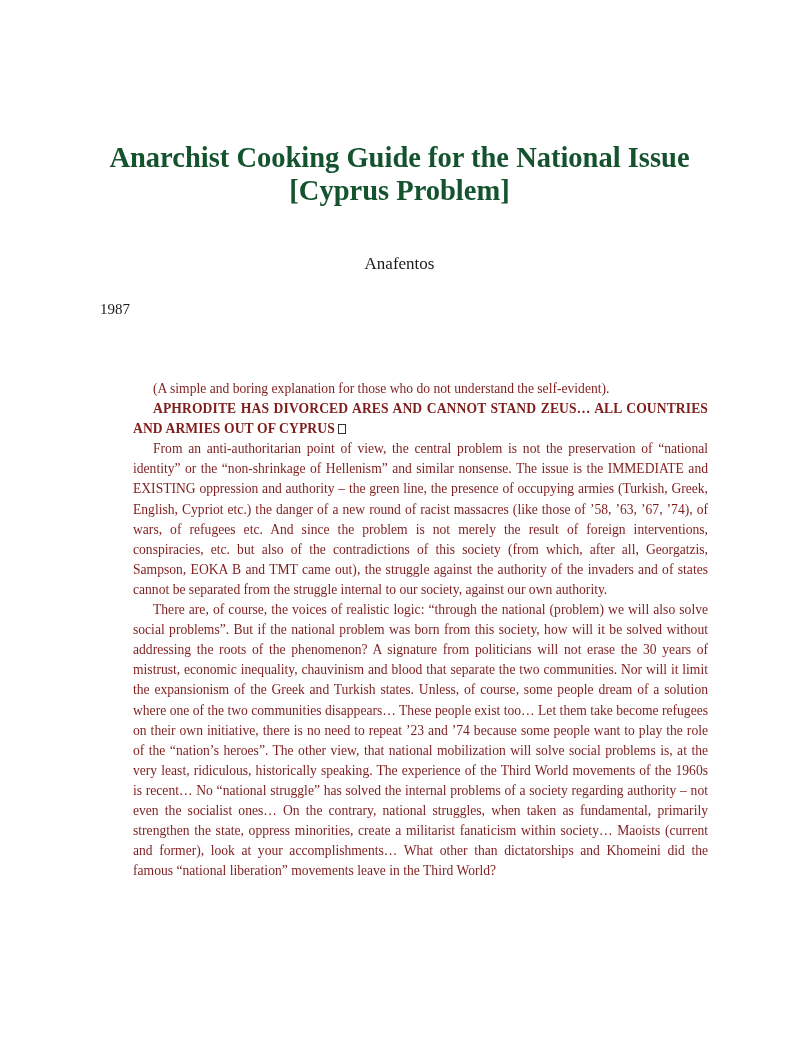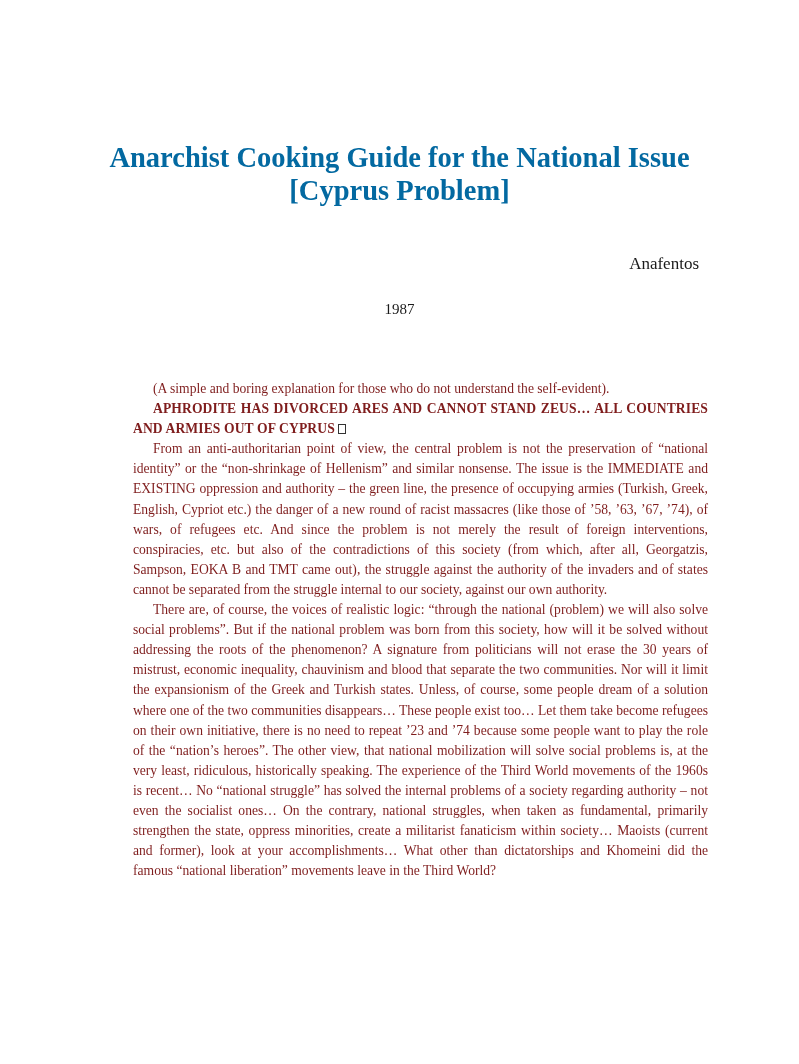--- a/index.html
+++ b/index.html
@@ -24,39 +24,38 @@
     }
     .title {
       position: absolute;
       left: 100px;
       width: 599px;
       top: 141px;
       text-align: center;
       font-weight: bold;
       font-size: 28.5px;
       line-height: 33px;
-      color: #0369a1;
+      color: #14532d;
       margin: 0;
     }
     .author {
       position: absolute;
       left: 100px;
       width: 599px;
       top: 253px;
-      text-align: right;
+      text-align: center;
       font-size: 17px;
       line-height: 22px;
       margin: 0;
     }
     .year {
       position: absolute;
       left: 100px;
       width: 599px;
       top: 299px;
-      text-align: center;
       font-size: 15px;
       line-height: 20px;
       margin: 0;
     }
     .body-text {
       position: absolute;
       left: 133px;
       width: 575px;
       top: 379px;
       font-size: 13.6px;

